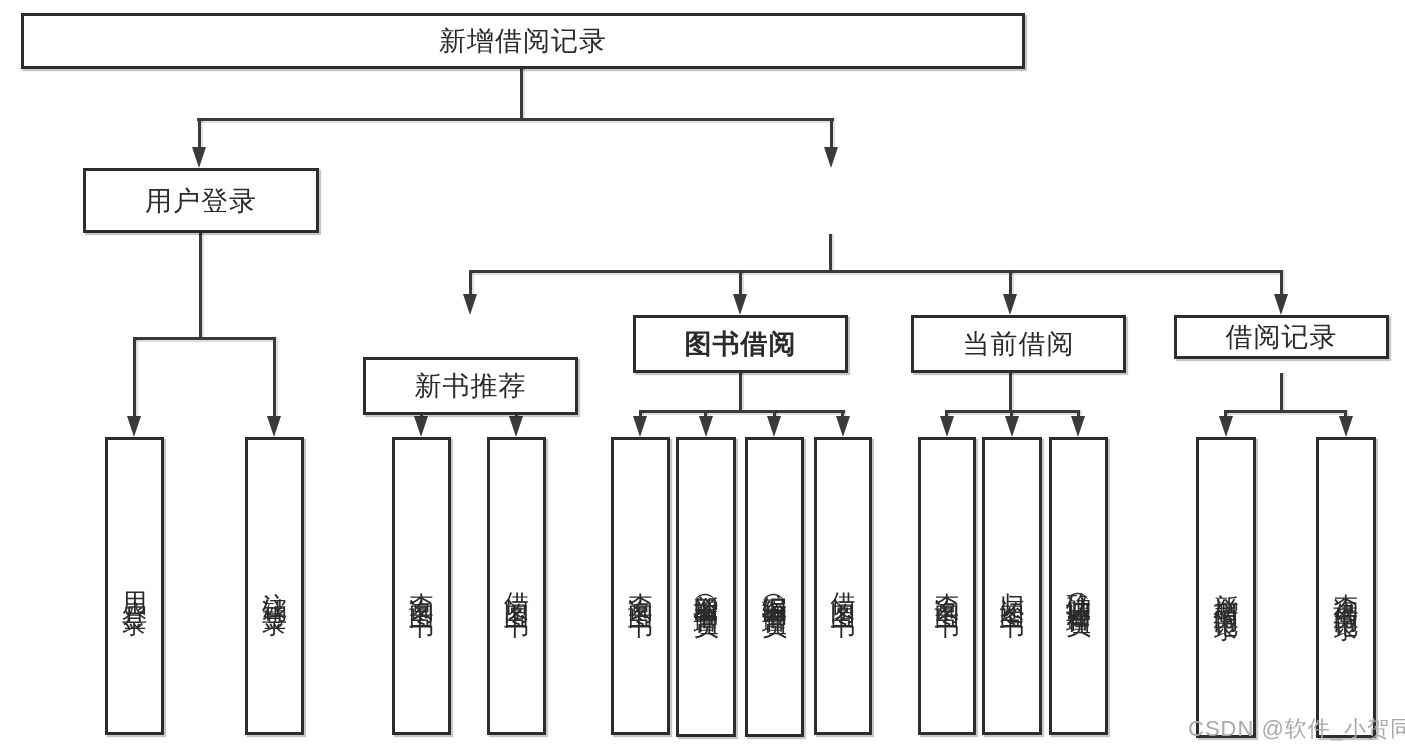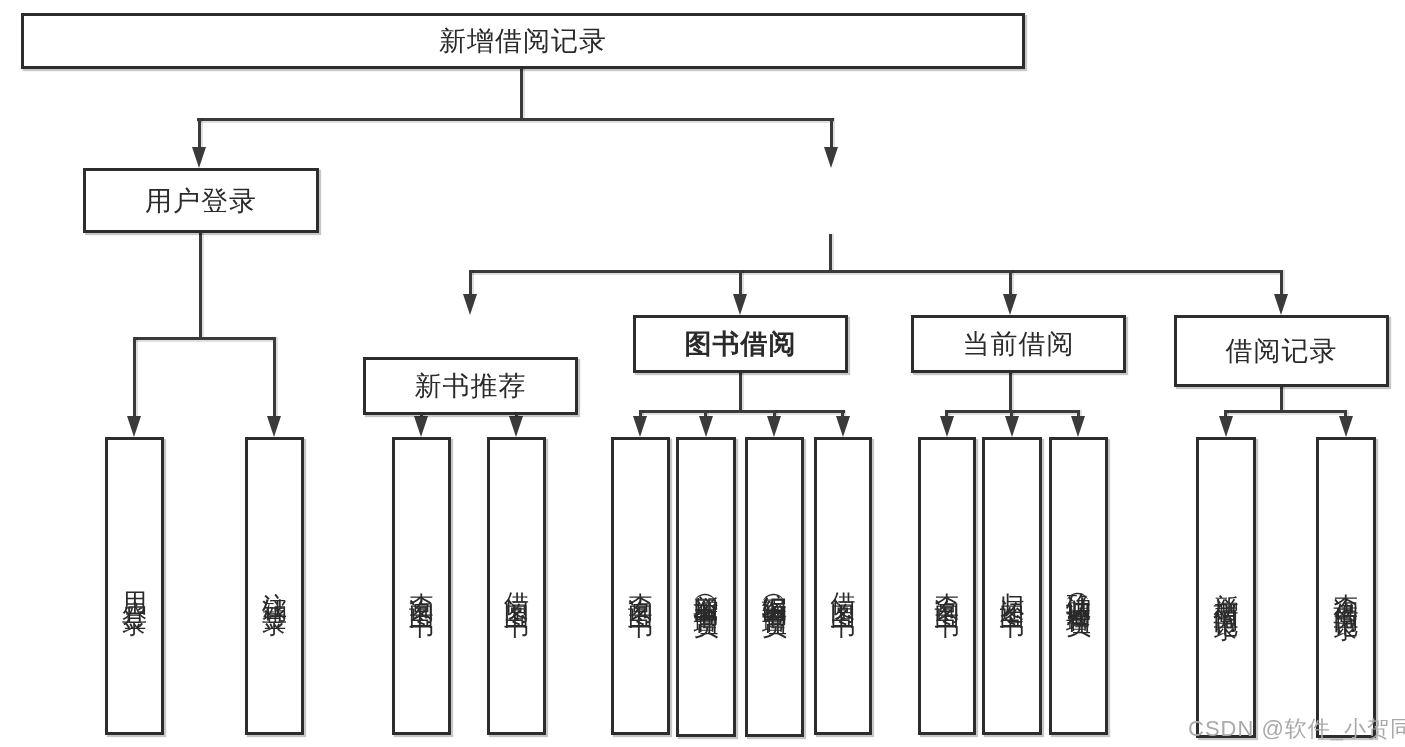--- a/index.html
+++ b/index.html
@@ -105,21 +105,21 @@
 
   <div class="box" style="left:363px;top:315px;width:215px;height:58px;margin-top:42px;">
     <span class="hlabel">新书推荐</span>
   </div>
   <div class="box" style="left:633px;top:315px;width:215px;height:58px;font-weight:bold;">
     <span class="hlabel">图书借阅</span>
   </div>
   <div class="box" style="left:903px;top:315px;width:215px;height:58px;margin-left:8px;">
     <span class="hlabel">当前借阅</span>
   </div>
-  <div class="box" style="left:1174px;top:315px;width:215px;height:72px;align-items:center;">
+  <div class="box" style="left:1174px;top:315px;width:215px;height:44px;align-items:center;">
     <span class="hlabel">借阅记录</span>
   </div>
 
   <div class="box vbox" style="left:105px;top:437px;width:59px;height:298px;">用户登录</div>
   <div class="box vbox" style="left:245px;top:437px;width:59px;height:298px;">注销登录</div>
 
   <div class="box vbox" style="left:392px;top:437px;width:59px;height:298px;">查询图书</div>
   <div class="box vbox" style="left:487px;top:437px;width:59px;height:298px;">借阅图书</div>
 
   <div class="box vbox" style="left:611px;top:437px;width:59px;height:298px;">查询图书</div>

